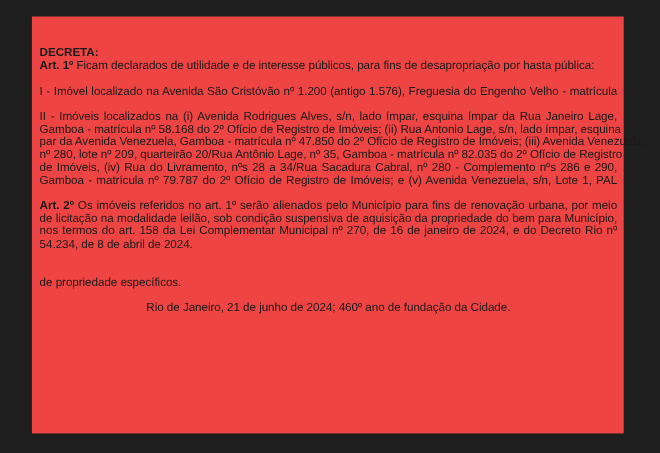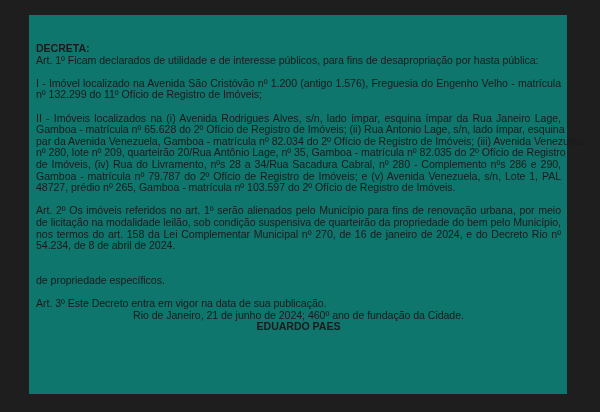--- a/index.html
+++ b/index.html
@@ -7,76 +7,72 @@
     width: 600px; height: 412px;
     background: #1e1e1e;
     position: relative;
     overflow: hidden;
     font-family: "Liberation Sans", sans-serif;
   }
   .page {
     position: absolute;
     left: 29px; top: 15px;
     width: 538px; height: 379px;
-    background: #0f766e;
+    background: #ef4444;
     box-sizing: border-box;
     padding: 28px 6px 0 7px;
     color: #1a1a1a;
   }
   .line {
     font-size: 10.6px;
     line-height: 11.6px;
     height: 11.6px;
     white-space: nowrap;
     text-align: justify;
     text-align-last: justify;
     letter-spacing: -0.05px;
   }
   .line.last { text-align-last: left; }
   .line.center { text-align: center; text-align-last: center; }
   .gap { height: 11.6px; }
-  b { font-weight: normal; }
+  b { font-weight: bold; }
   .heading { font-weight: bold; }
 </style>
 </head>
 <body>
 
 <div class="page">
 
   <div class="line last heading">DECRETA:</div>
   <div class="line last"><b>Art. 1º</b><span> Ficam declarados de utilidade e de interesse públicos, para fins de desapropriação por hasta pública:</span></div>
 
   <div class="gap"></div>
 
   <div class="line">I - Imóvel localizado na Avenida São Cristóvão nº 1.200 (antigo 1.576), Freguesia do Engenho Velho - matrícula</div>
-  <div class="line last">nº 132.299 do 11º Ofício de Registro de Imóveis;</div>
 
   <div class="gap"></div>
 
   <div class="line">II - Imóveis localizados na (i) Avenida Rodrigues Alves, s/n, lado ímpar, esquina ímpar da Rua Janeiro Lage,</div>
-  <div class="line">Gamboa - matrícula nº 65.628 do 2º Ofício de Registro de Imóveis; (ii) Rua Antonio Lage, s/n, lado ímpar, esquina</div>
-  <div class="line">par da Avenida Venezuela, Gamboa - matrícula nº 82.034 do 2º Ofício de Registro de Imóveis; (iii) Avenida Venezuela,</div>
+  <div class="line">Gamboa - matrícula nº 58.168 do 2º Ofício de Registro de Imóveis; (ii) Rua Antonio Lage, s/n, lado ímpar, esquina</div>
+  <div class="line">par da Avenida Venezuela, Gamboa - matrícula nº 47.850 do 2º Ofício de Registro de Imóveis; (iii) Avenida Venezuela,</div>
   <div class="line">nº 280, lote nº 209, quarteirão 20/Rua Antônio Lage, nº 35, Gamboa - matrícula nº 82.035 do 2º Ofício de Registro</div>
   <div class="line">de Imóveis, (iv) Rua do Livramento, nºs 28 a 34/Rua Sacadura Cabral, nº 280 - Complemento nºs 286 e 290,</div>
   <div class="line">Gamboa - matrícula nº 79.787 do 2º Ofício de Registro de Imóveis; e (v) Avenida Venezuela, s/n, Lote 1, PAL</div>
-  <div class="line last">48727, prédio nº 265, Gamboa - matrícula nº 103.597 do 2º Ofício de Registro de Imóveis.</div>
 
   <div class="gap"></div>
 
   <div class="line"><b>Art. 2º</b><span> Os imóveis referidos no art. 1º serão alienados pelo Município para fins de renovação urbana, por meio</span></div>
-  <div class="line">de licitação na modalidade leilão, sob condição suspensiva de quarteirão da propriedade do bem pelo Município,</div>
+  <div class="line">de licitação na modalidade leilão, sob condição suspensiva de aquisição da propriedade do bem para Município,</div>
   <div class="line">nos termos do art. 158 da Lei Complementar Municipal nº 270, de 16 de janeiro de 2024, e do Decreto Rio nº</div>
   <div class="line last">54.234, de 8 de abril de 2024.</div>
 
   <div class="gap"></div>
 
 
   <div class="gap"></div>
 
   <div class="line last">de propriedade específicos.</div>
 
   <div class="gap"></div>
 
-  <div class="line last"><b>Art. 3º</b><span> Este Decreto entra em vigor na data de sua publicação.</span></div>
   <div class="line center">Rio de Janeiro, 21 de junho de 2024; 460º ano de fundação da Cidade.</div>
-  <div class="line center heading">EDUARDO PAES</div>
 
 </div>
 
 </body></html>

